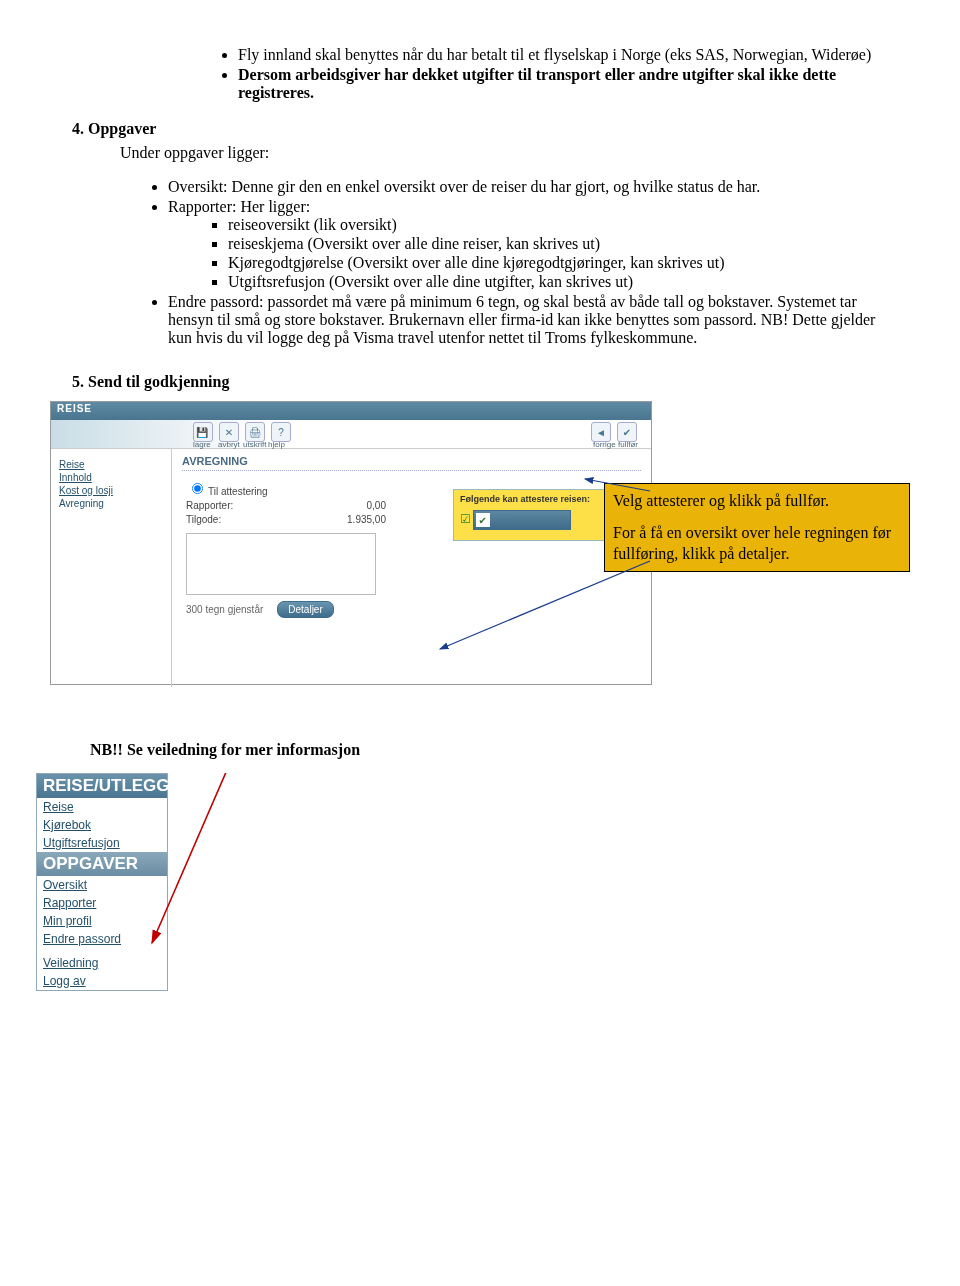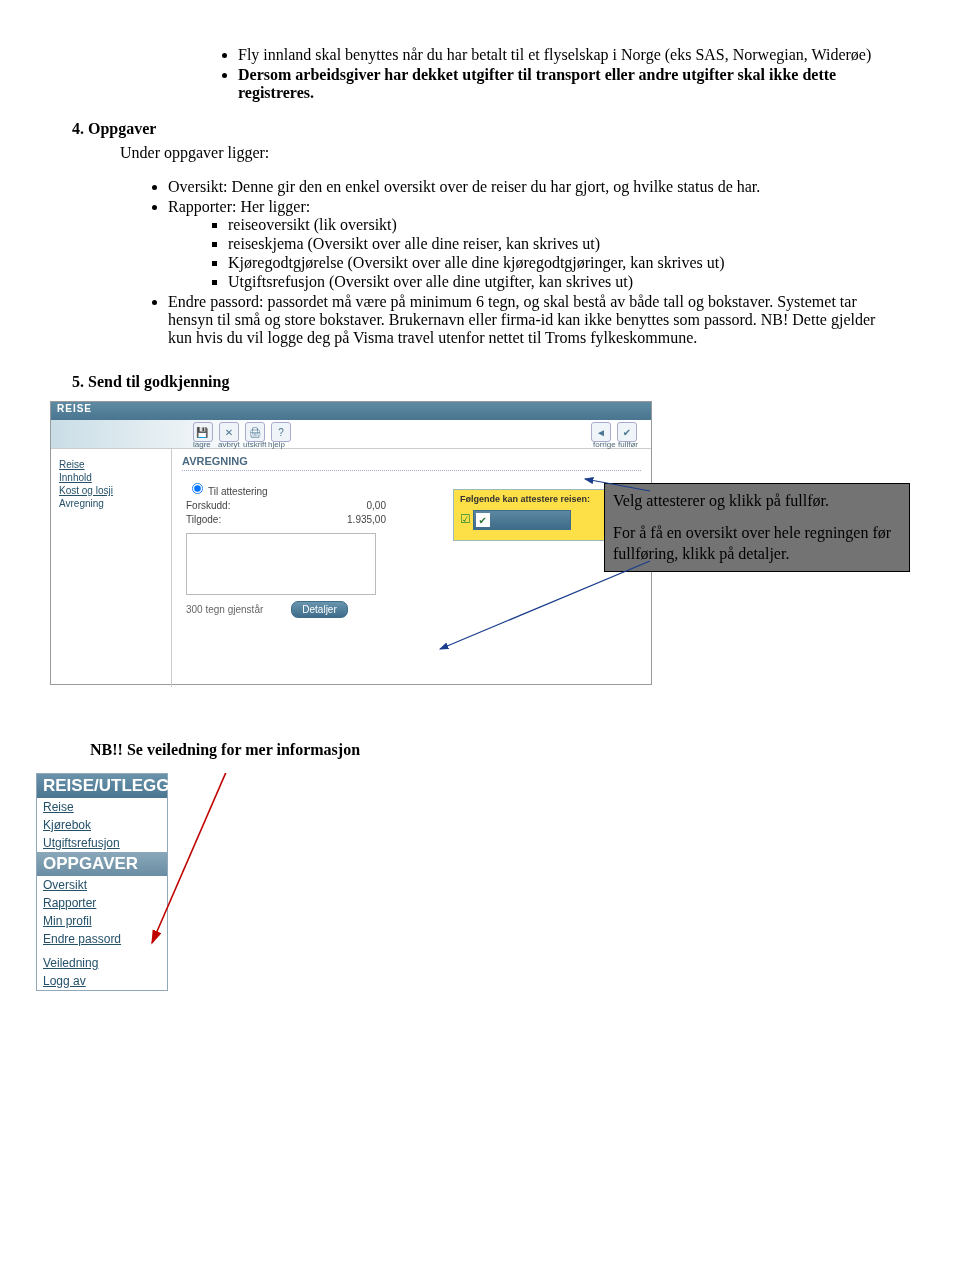--- a/index.html
+++ b/index.html
@@ -48,25 +48,25 @@
   .radio-row input{margin-right:4px; transform:scale(0.85);}
   .sum-row{ display:flex; margin:3px 0 3px 4px; color:#444;}
   .sum-row .lbl{ width:120px;}
   .sum-row .val{ width:80px; text-align:right;}
   .attest-box{ position:absolute; right:12px; top:40px; width:172px; border:1px solid #9bb; padding:4px 6px 10px 6px; background:#fde047;}
   .attest-box .ttl{font-weight:bold; font-size:9px; margin-bottom:4px;}
   .attest-sel{ height:18px; background:linear-gradient(#5d87a1,#3e6c8a); border:1px solid #3e6c8a; width:96px; margin-top:2px; display:flex; align-items:center;}
   .attest-sel .chk{width:14px;height:14px;background:#fff; margin:0 2px; display:flex; align-items:center; justify-content:center; color:#2a7030; font-size:10px;}
   .merk { margin:8px 0 0 4px;}
   .merk textarea{ width:184px; height:56px; font-size:10px; resize:none; border:1px solid #bbb;}
-  .footer-row{ display:flex; align-items:center; gap:28px; margin:4px 0 0 4px; color:#666;}
+  .footer-row{ display:flex; align-items:center; gap:14px; margin:4px 0 0 4px; color:#666;}
   .detaljer-btn{ background:linear-gradient(#6a95ae,#3e6c8a); color:#fff; font-size:10px; padding:2px 10px; border:1px solid #3e6c8a; border-radius:7px;}
   .callout {
     position:absolute; right:-10px; top:82px; width:288px;
-    border:1px solid #000; padding:6px 8px; background:#737373;
+    border:1px solid #000; padding:6px 8px; background:#eab308;
     font-family:"Times New Roman",serif; font-size:16px; line-height:1.35;
   }
   .callout p{margin:0 0 10px 0;}
   svg.arrows{position:absolute; left:0; top:0; width:100%; height:100%; pointer-events:none;}
   .nb-line{margin:30px 0 14px 30px;}
   .menu-panel { width:130px; font-family:Arial,sans-serif; font-size:12px; border:1px solid #90a8b8; background:#fff; margin-left:-24px; margin-top:10px; position:relative;}
   .menu-hdr{ background:linear-gradient(#6a93ab,#4a7590); color:#fff; padding:2px 6px; font-size:17px; font-weight:bold;}
   .menu-hdr.sub{ background:linear-gradient(#8aa8ba,#6a8da3);}
   .menu-item{ padding:2px 6px; color:#24506a; text-decoration:underline; display:block;}
   svg.arrow2{position:absolute; left:0; top:0; pointer-events:none;}
@@ -132,21 +132,21 @@
       <div class="sidebar">
         <a>Reise</a>
         <a>Innhold</a>
         <a>Kost og losji</a>
         <a style="text-decoration:none;">Avregning</a>
       </div>
       <div class="main">
         <div class="sect-title">AVREGNING</div>
         <div class="radio-row"><input type="radio" checked="" style=""><span>Til attestering</span></div>
         <div class="sum-row">
-            <span class="lbl">Forskudd:</span>
+            <span class="lbl">Rapporter:</span>
             <span class="val">0,00</span>
           </div>
         <div class="sum-row">
             <span class="lbl">Tilgode:</span>
             <span class="val">1.935,00</span>
           </div>
         <div class="merk">
           <textarea style=""></textarea>
         </div>
         <div class="footer-row">

